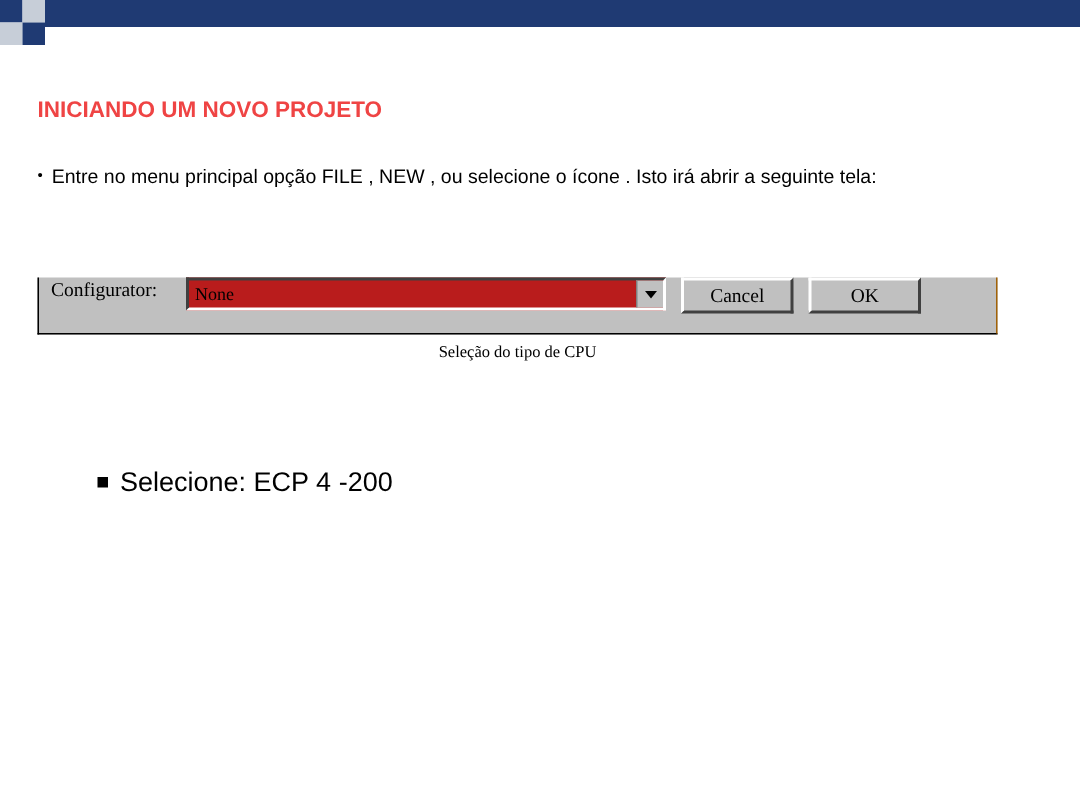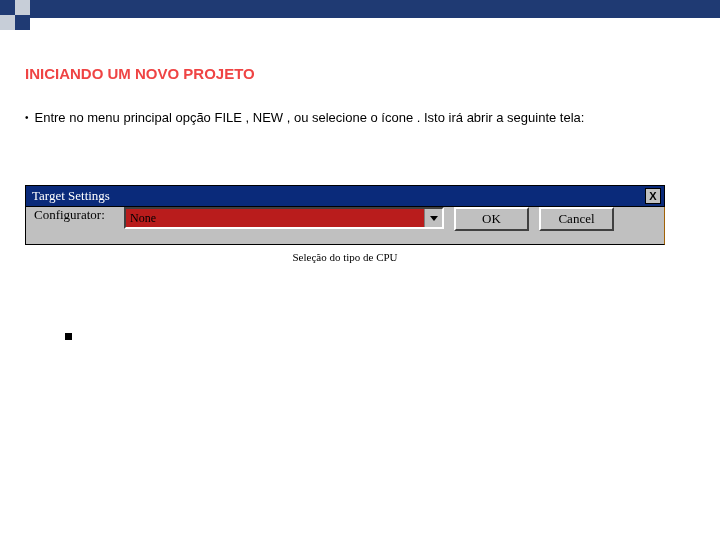--- a/index.html
+++ b/index.html
@@ -202,34 +202,31 @@
 
 <div class="content">
   <div class="heading">INICIANDO UM NOVO PROJETO</div>
 
   <div class="bullet-row">
     <span class="bullet-dot">•</span>
     <span class="bullet-text">Entre no menu principal opção FILE , NEW , ou selecione o ícone . Isto irá abrir a seguinte tela:</span>
   </div>
 
   <div class="dialog-wrap">
-    <div class="titlebar">
-      <span class="titlebar-text">Target Settings</span>
-      <div class="close-box">X</div>
-    </div>
     <div class="dialog-body">
       <span class="field-label">Configurator:</span>
       <div class="dropdown">
         <span class="dropdown-text">None</span>
         <div class="dropdown-btn"></div>
       </div>
+      <div class="win-btn">Cancel</div>
       <div class="win-btn">OK</div>
-      <div class="win-btn">Cancel</div>
     </div>
     <div class="caption">Seleção do tipo de CPU</div>
   </div>
 
   <div class="sub-bullets">
     <div class="sub-row">
       <span class="sub-square"></span>
+      <span class="sub-text">Selecione: ECP 4 -200</span>
     </div>
   </div>
 </div>
 
 </body></html>

